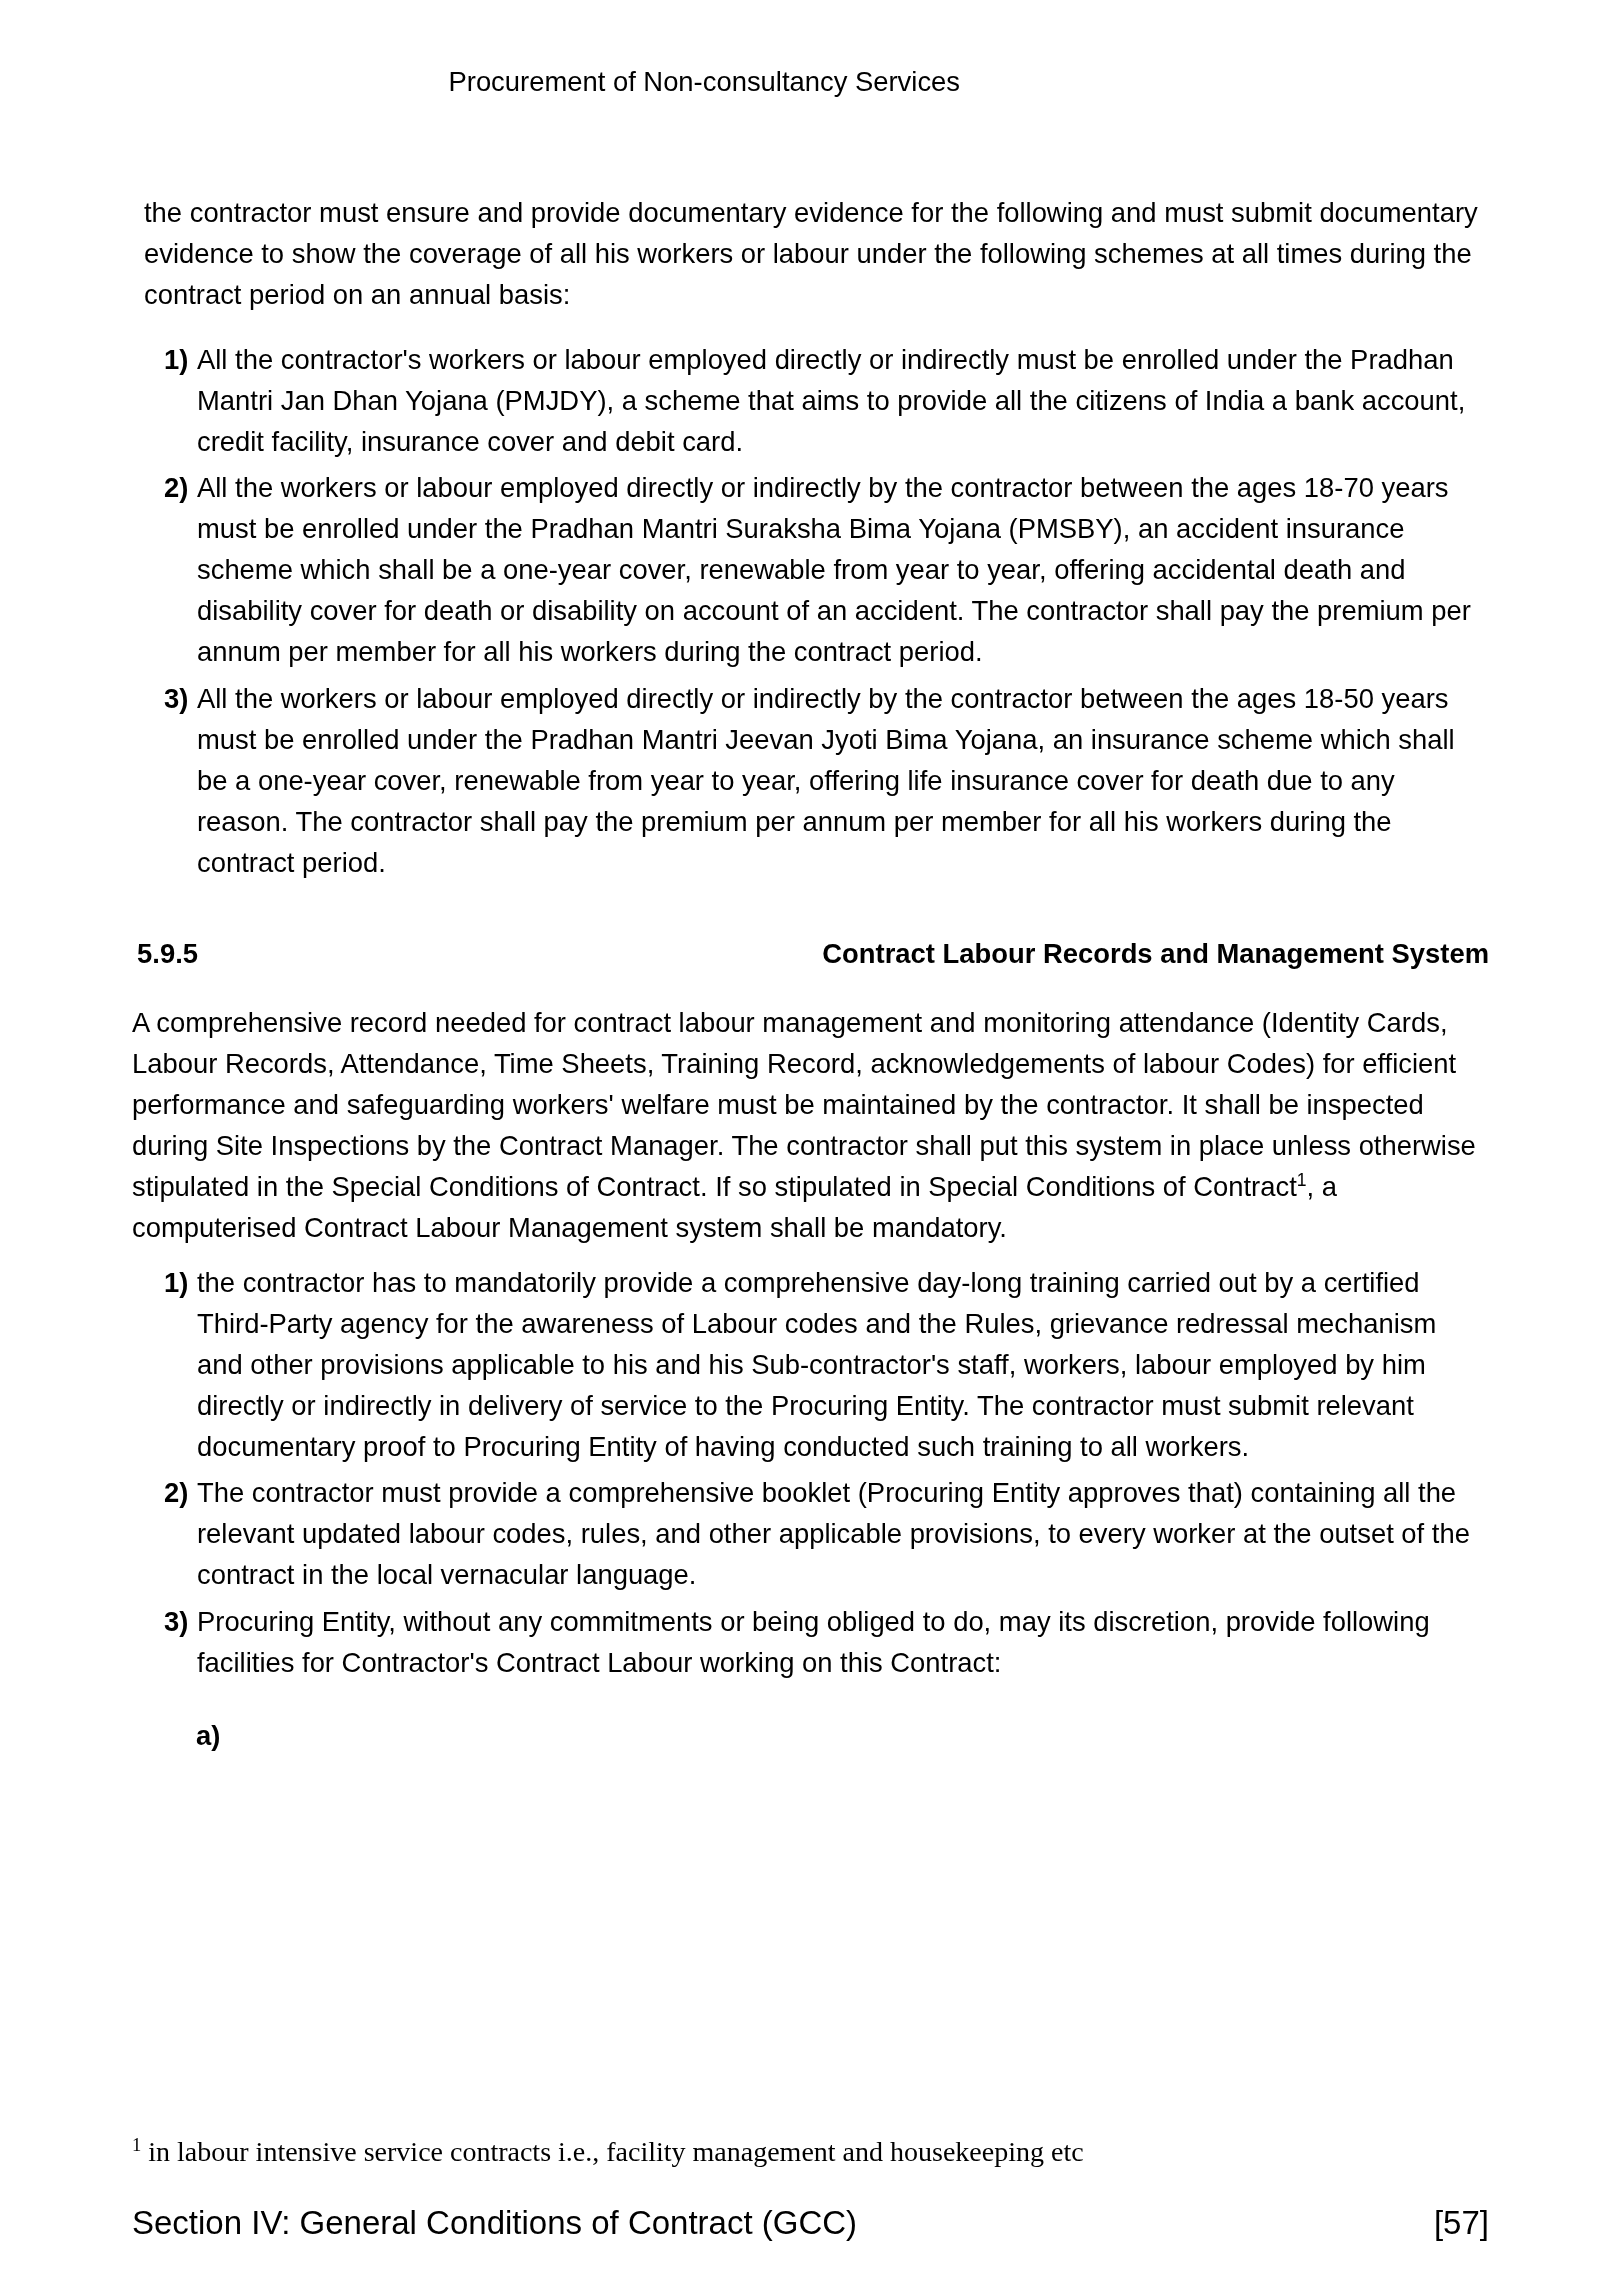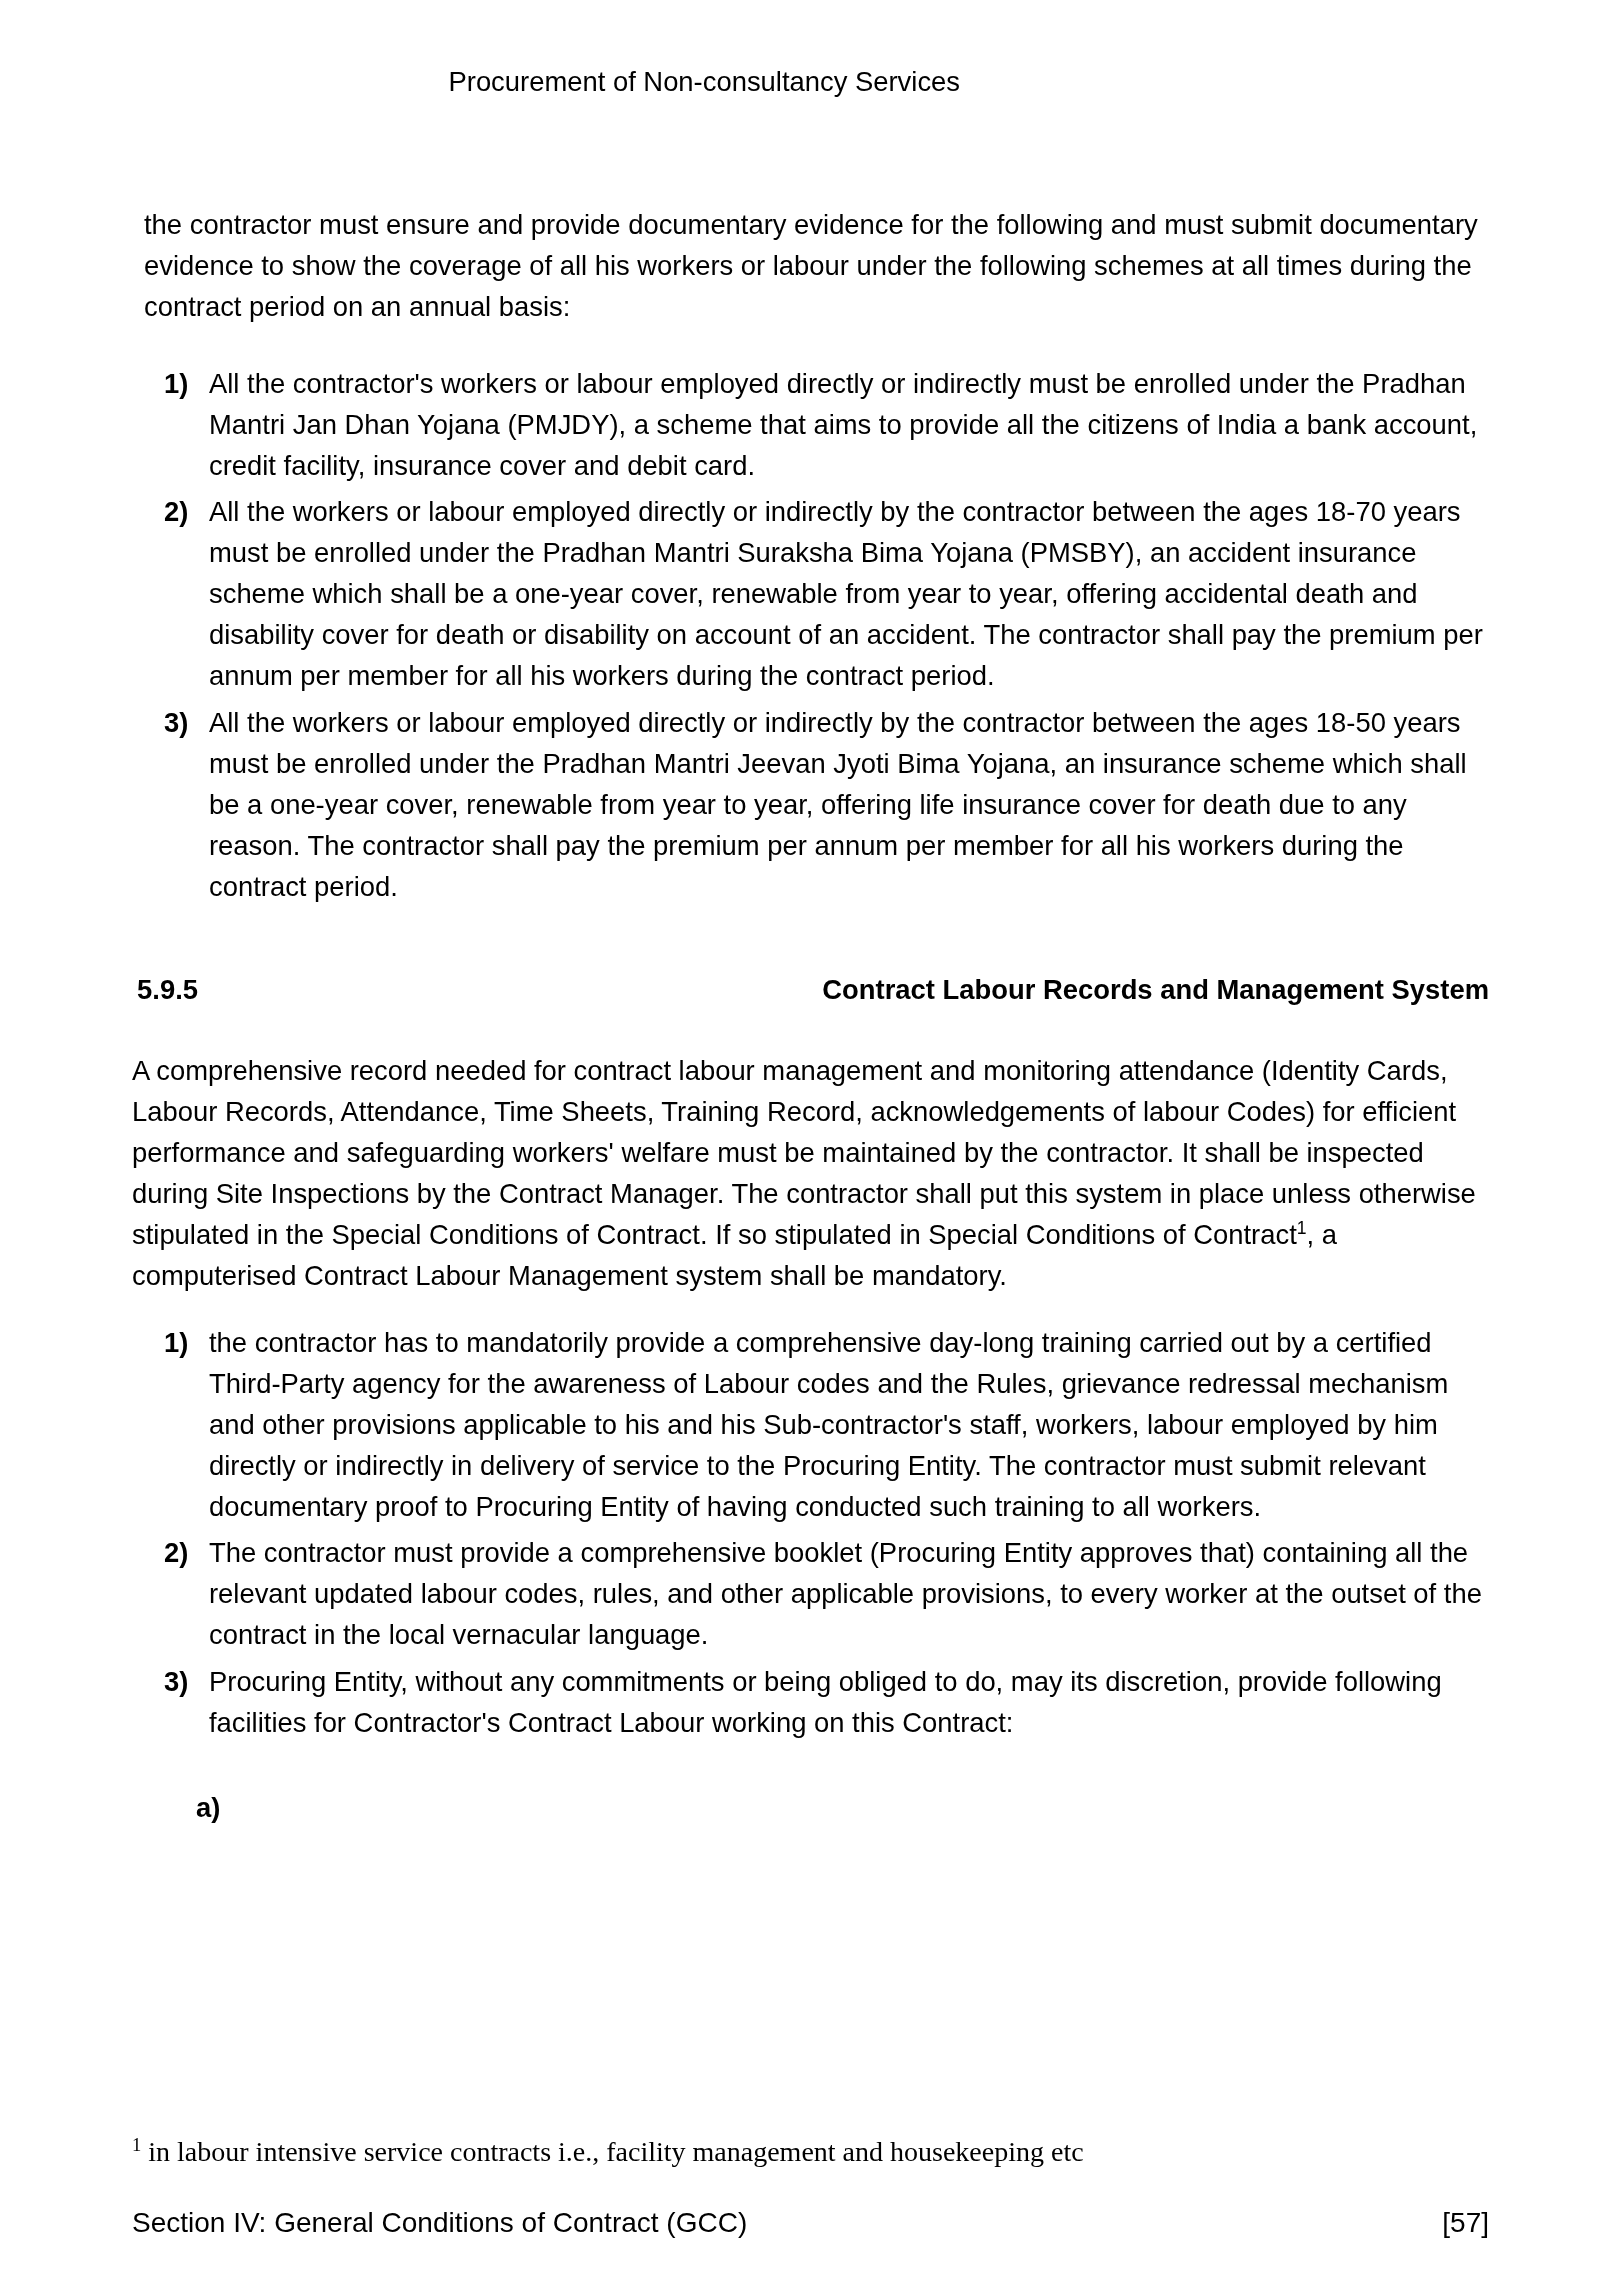--- a/index.html
+++ b/index.html
@@ -1,16 +1,16 @@
 <!DOCTYPE html>
 <html><head>
 <meta charset="utf-8">
 <title>Procurement of Non-consultancy Services</title>
 <style>
-  * { margin: 0; padding: 0; box-sizing: border-box; gap: 12px; }
+  * { margin: 0; padding: 0; box-sizing: border-box; }
   html, body { background: #ffffff; }
   .page {
     position: relative;
     width: 1621px;
     height: 2293px;
     margin: 0 auto;
     background: #ffffff;
     color: #000000;
     font-family: "Liberation Sans", sans-serif;
     font-size: 27.4px;
@@ -75,21 +75,21 @@
     margin-bottom: 9.8px;
   }
   .footnote sup {
     font-size: 18.6px;
     line-height: 0;
     vertical-align: super;
   }
   .page-footer {
     display: flex;
     justify-content: space-between;
-    font-size: 28px;
+    font-size: 33px;
     line-height: 39px;
     margin-top: 32px;
   }
 </style>
 </head>
 <body>
 
 <div class="page">
 
   <div class="page-header">

